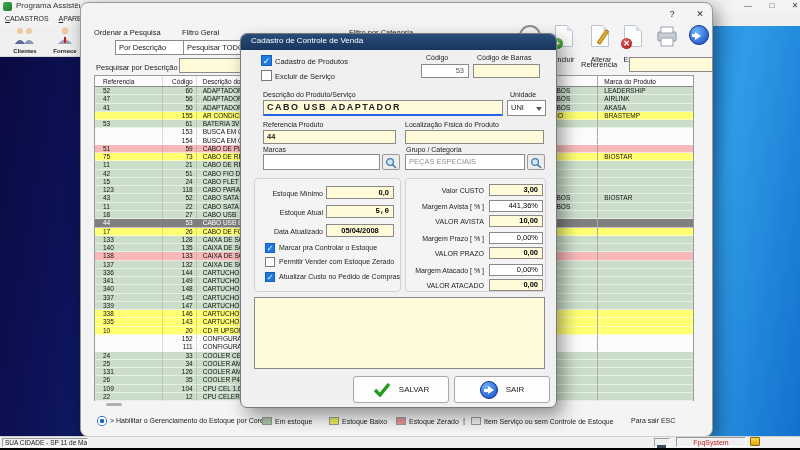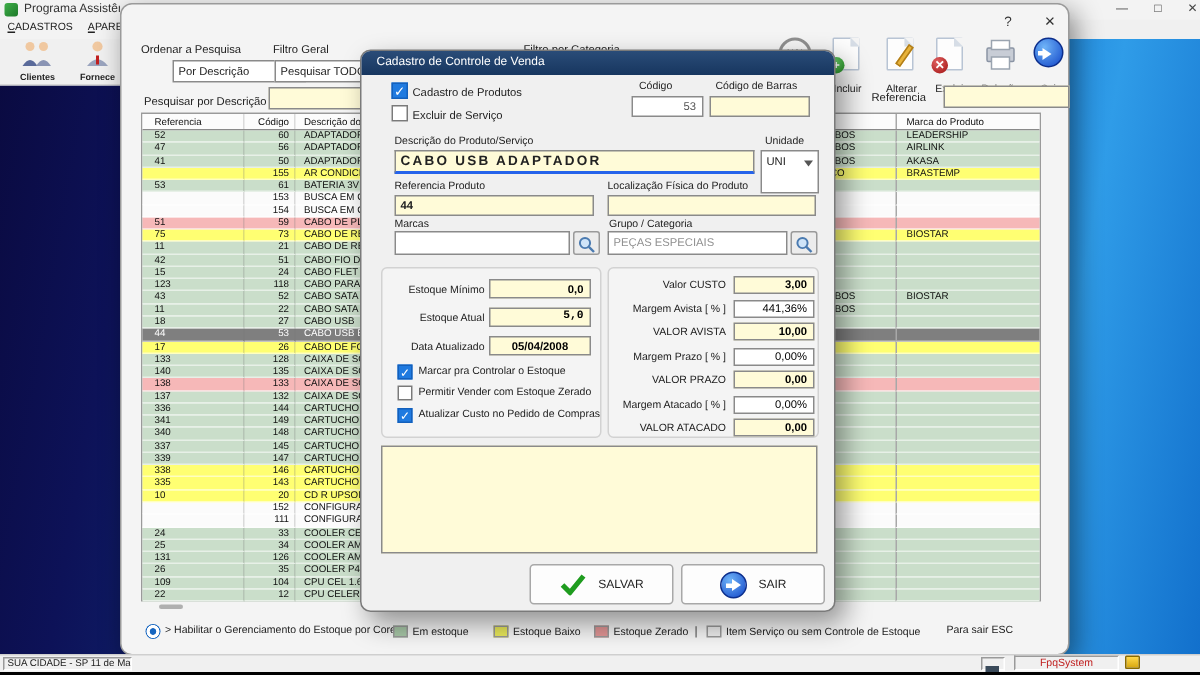--- a/index.html
+++ b/index.html
@@ -535,21 +535,21 @@
     <div class="abs mini-lbl" style="left:34px;top:38px;font-size:7.5px;">Excluir de Serviço</div>
 
     <div class="abs mini-lbl" style="left:185px;top:20px;">Código</div>
     <div class="abs v-field" style="left:180px;top:30px;width:48px;height:14px;background:#fff;color:#555;">53</div>
     <div class="abs mini-lbl" style="left:236px;top:20px;">Código de Barras</div>
     <div class="abs v-field yellow" style="left:232px;top:30px;width:67px;height:14px;"></div>
 
     <div class="abs mini-lbl" style="left:22px;top:57px;">Descrição do Produto/Serviço</div>
     <div class="abs field yellow" id="desc-input" style="left:22px;top:66px;width:240px;height:16px;">CABO USB ADAPTADOR</div>
     <div class="abs mini-lbl" style="left:269px;top:57px;">Unidade</div>
-    <div class="abs field" style="left:266px;top:66px;width:39px;height:29px;line-height:14px;">
+    <div class="abs field" style="left:266px;top:66px;width:39px;height:16px;line-height:14px;">
       <span>UNI</span>
       <span class="combo-arrow" style="top:6px;"></span>
     </div>
 
     <div class="abs mini-lbl" style="left:22px;top:87px;">Referencia Produto</div>
     <div class="abs field yellow" style="left:22px;top:96px;width:133px;height:14px;font-weight:bold;line-height:12px;">44</div>
     <div class="abs mini-lbl" style="left:164px;top:87px;">Localização Física do Produto</div>
     <div class="abs field yellow" style="left:164px;top:96px;width:139px;height:14px;"></div>
 
     <div class="abs mini-lbl" style="left:22px;top:112px;">Marcas</div>

